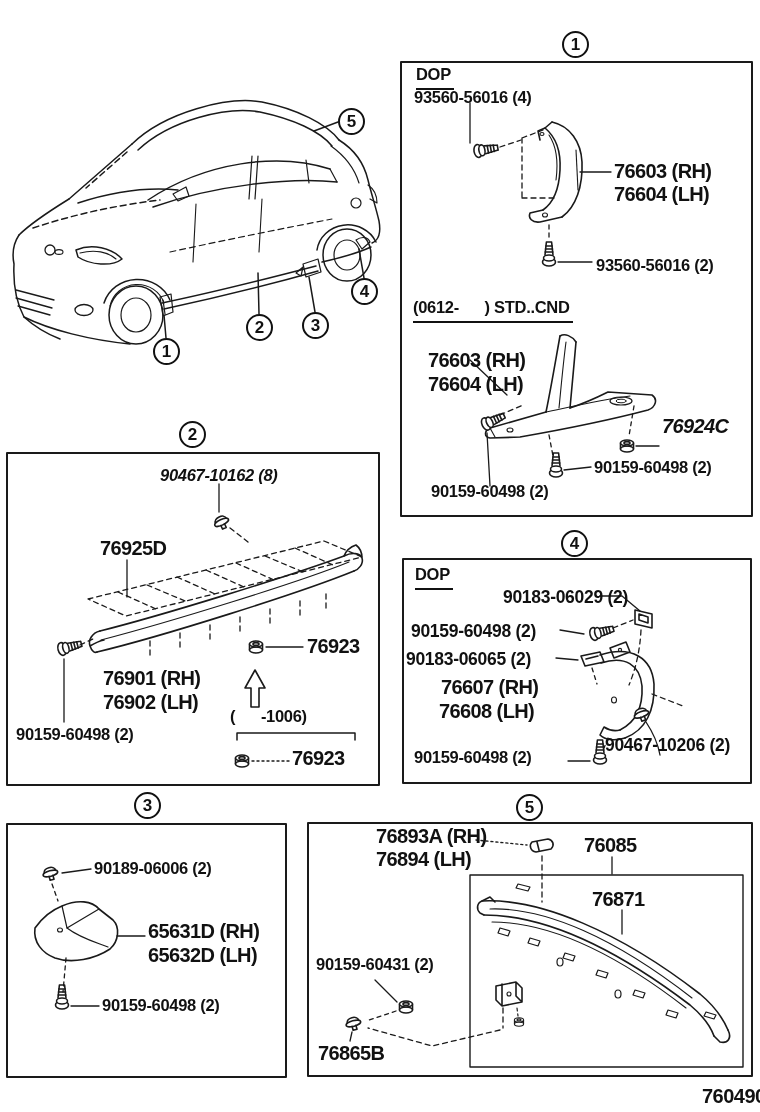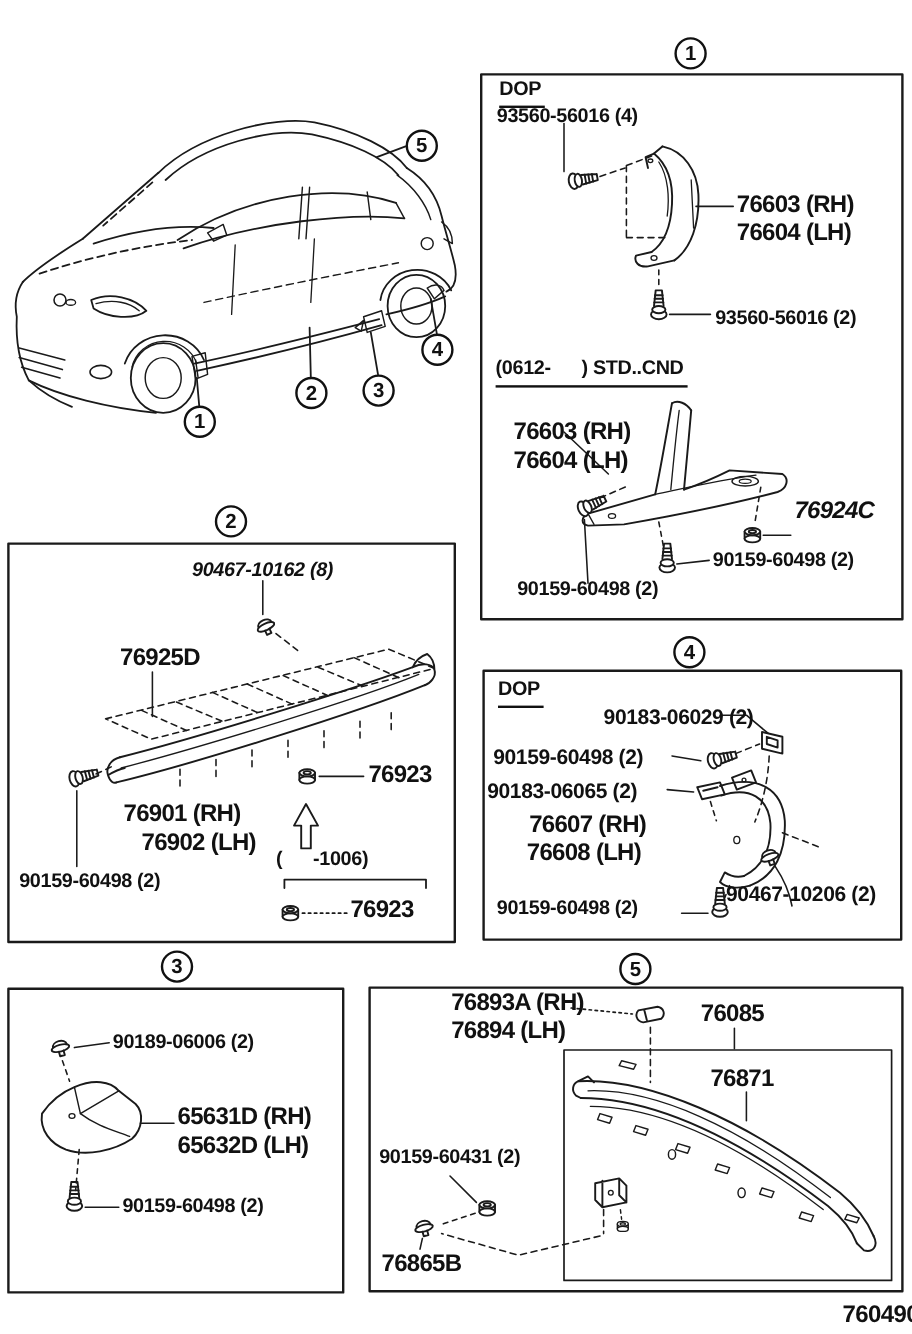--- a/index.html
+++ b/index.html
@@ -280,21 +280,21 @@
 <div class="lbl t21" style="left:428px;top:350px;">76603 (RH)</div>
 <div class="lbl t21" style="left:428px;top:374px;">76604 (LH)</div>
 <div class="lbl t21" style="left:662px;top:416px;font-style:italic;">76924C</div>
 <div class="lbl t17" style="left:594px;top:459px;">90159-60498 (2)</div>
 <div class="lbl t17" style="left:431px;top:483px;">90159-60498 (2)</div>
 
 <div class="lbl t17" style="left:160px;top:467px;font-style:italic;">90467-10162 (8)</div>
 <div class="lbl t21" style="left:100px;top:538px;">76925D</div>
 <div class="lbl t21" style="left:307px;top:636px;">76923</div>
 <div class="lbl t21" style="left:103px;top:668px;">76901 (RH)</div>
-<div class="lbl t21" style="left:118px;top:692px;text-align:right;">76902 (LH)</div>
+<div class="lbl t21" style="left:103px;top:692px;text-align:right;">76902 (LH)</div>
 <div class="lbl t17" style="left:16px;top:726px;">90159-60498 (2)</div>
 <div class="lbl t17" style="left:230px;top:708px;">(      -1006)</div>
 <div class="lbl t21" style="left:292px;top:748px;">76923</div>
 
 <div class="lbl t17" style="left:94px;top:860px;">90189-06006 (2)</div>
 <div class="lbl t21" style="left:148px;top:921px;">65631D (RH)</div>
 <div class="lbl t21" style="left:148px;top:945px;">65632D (LH)</div>
 <div class="lbl t17" style="left:102px;top:997px;">90159-60498 (2)</div>
 
 <div class="lbl t17 und" style="left:415px;top:566px;">DOP</div>

